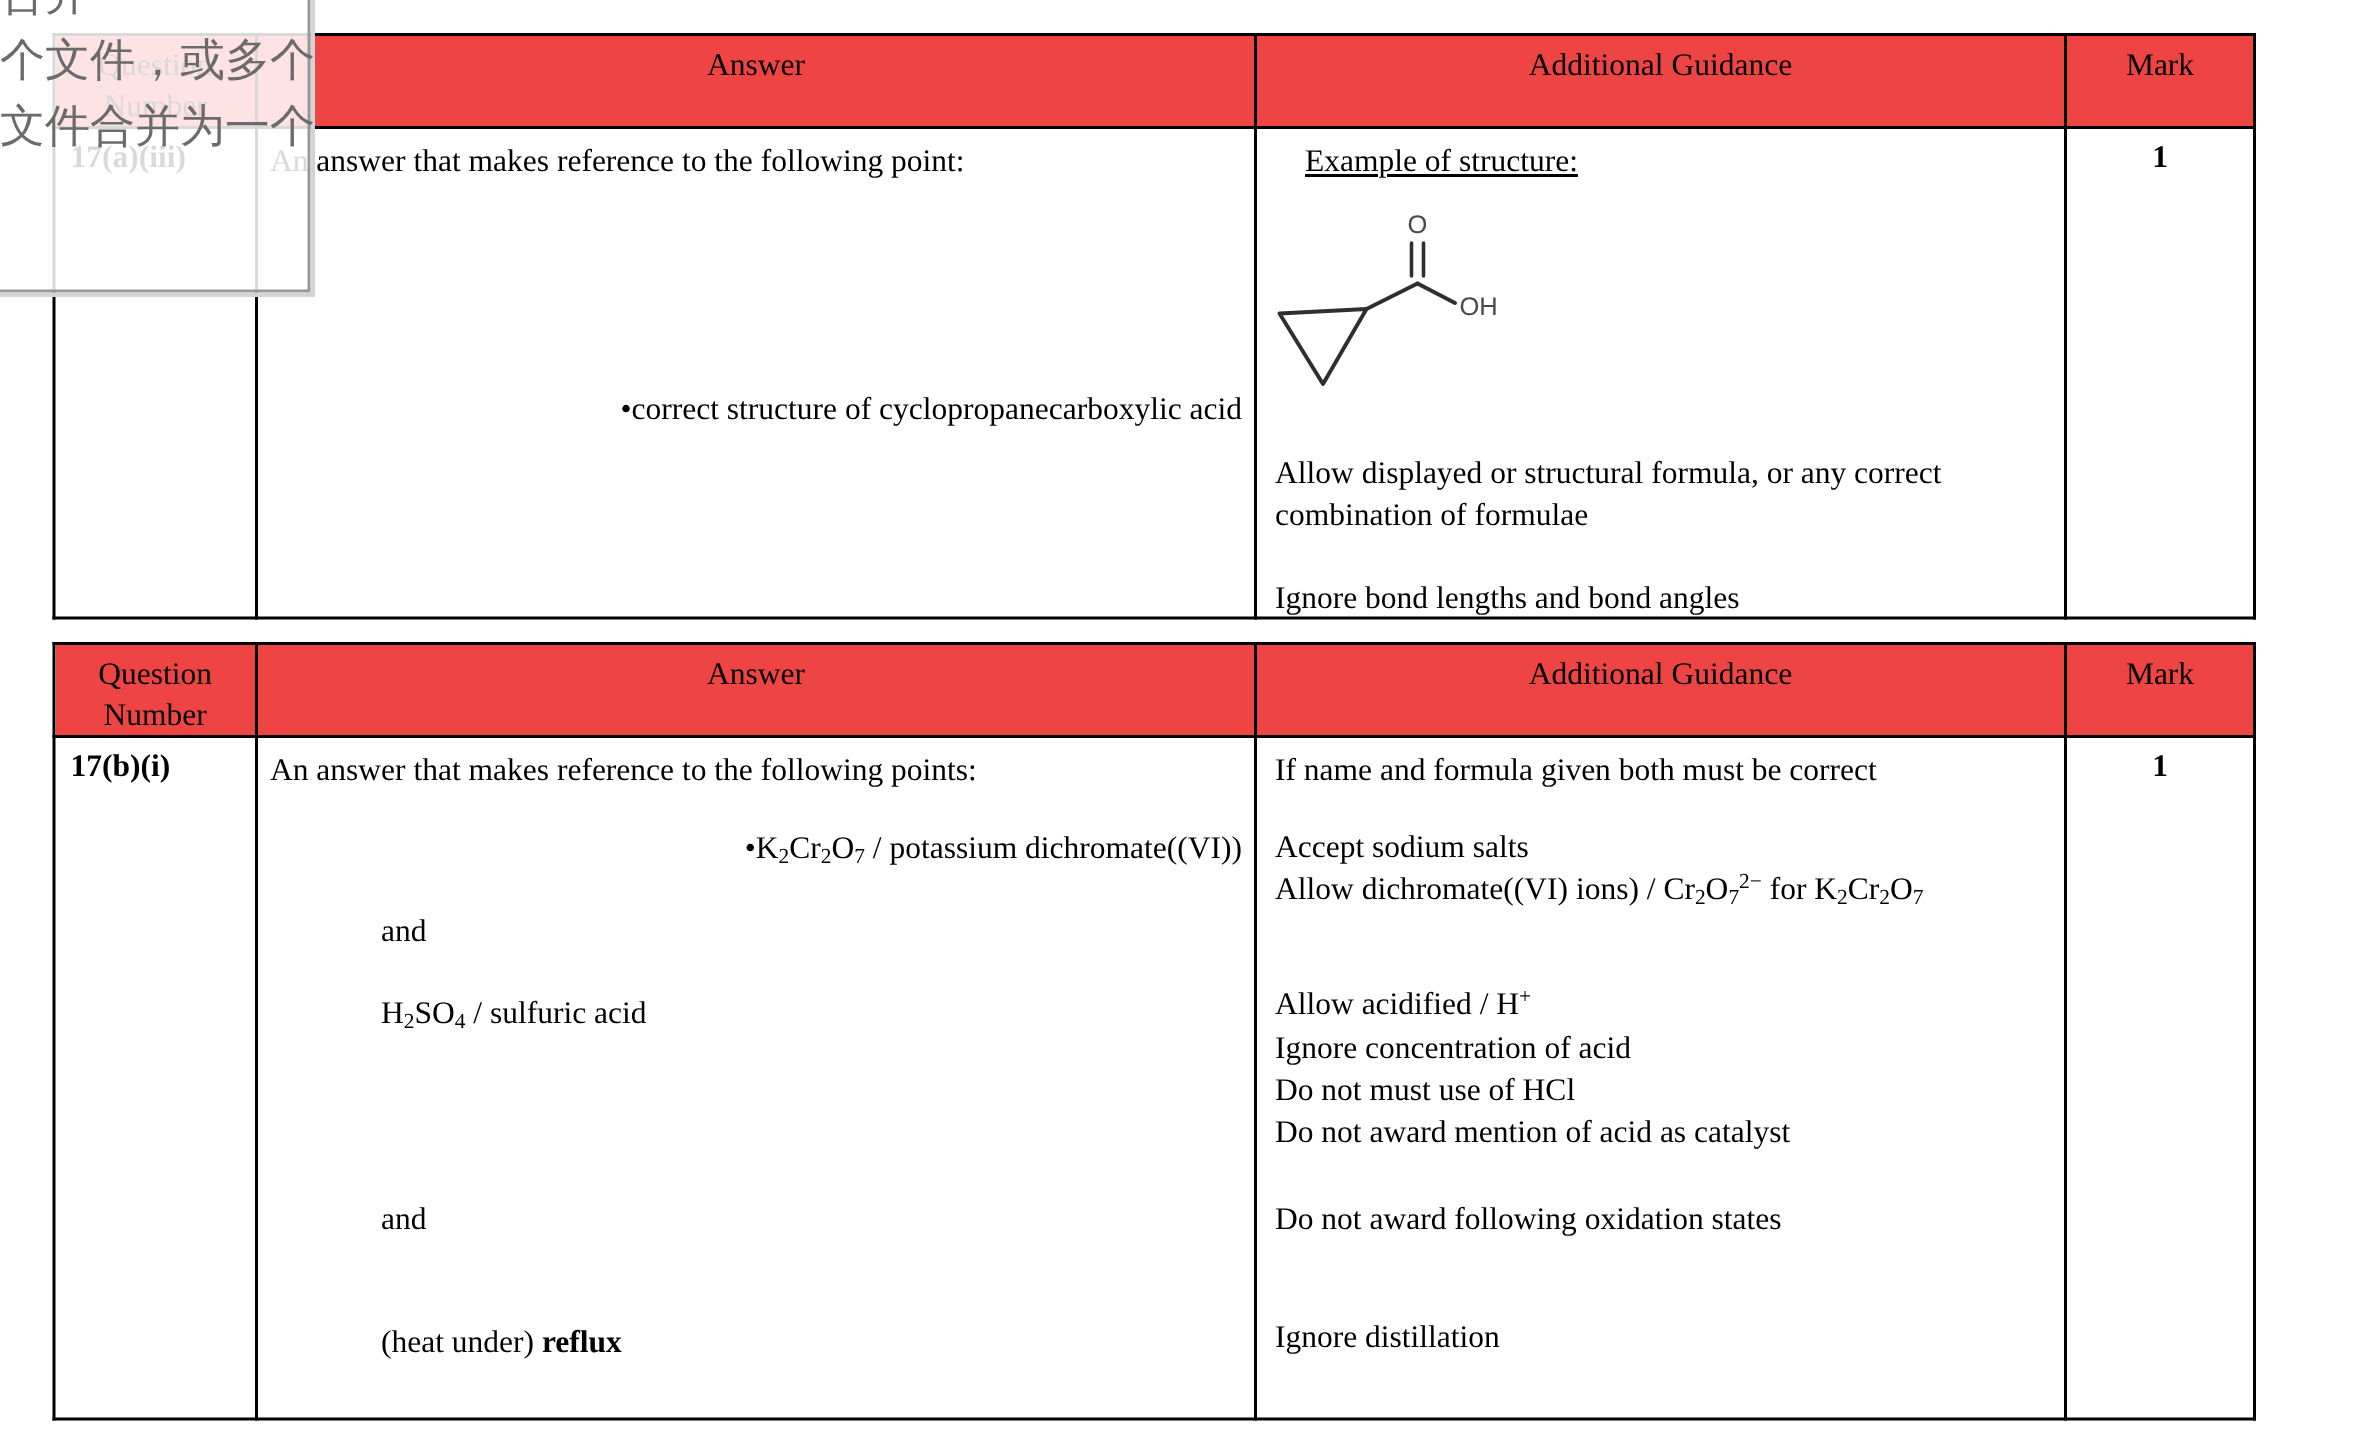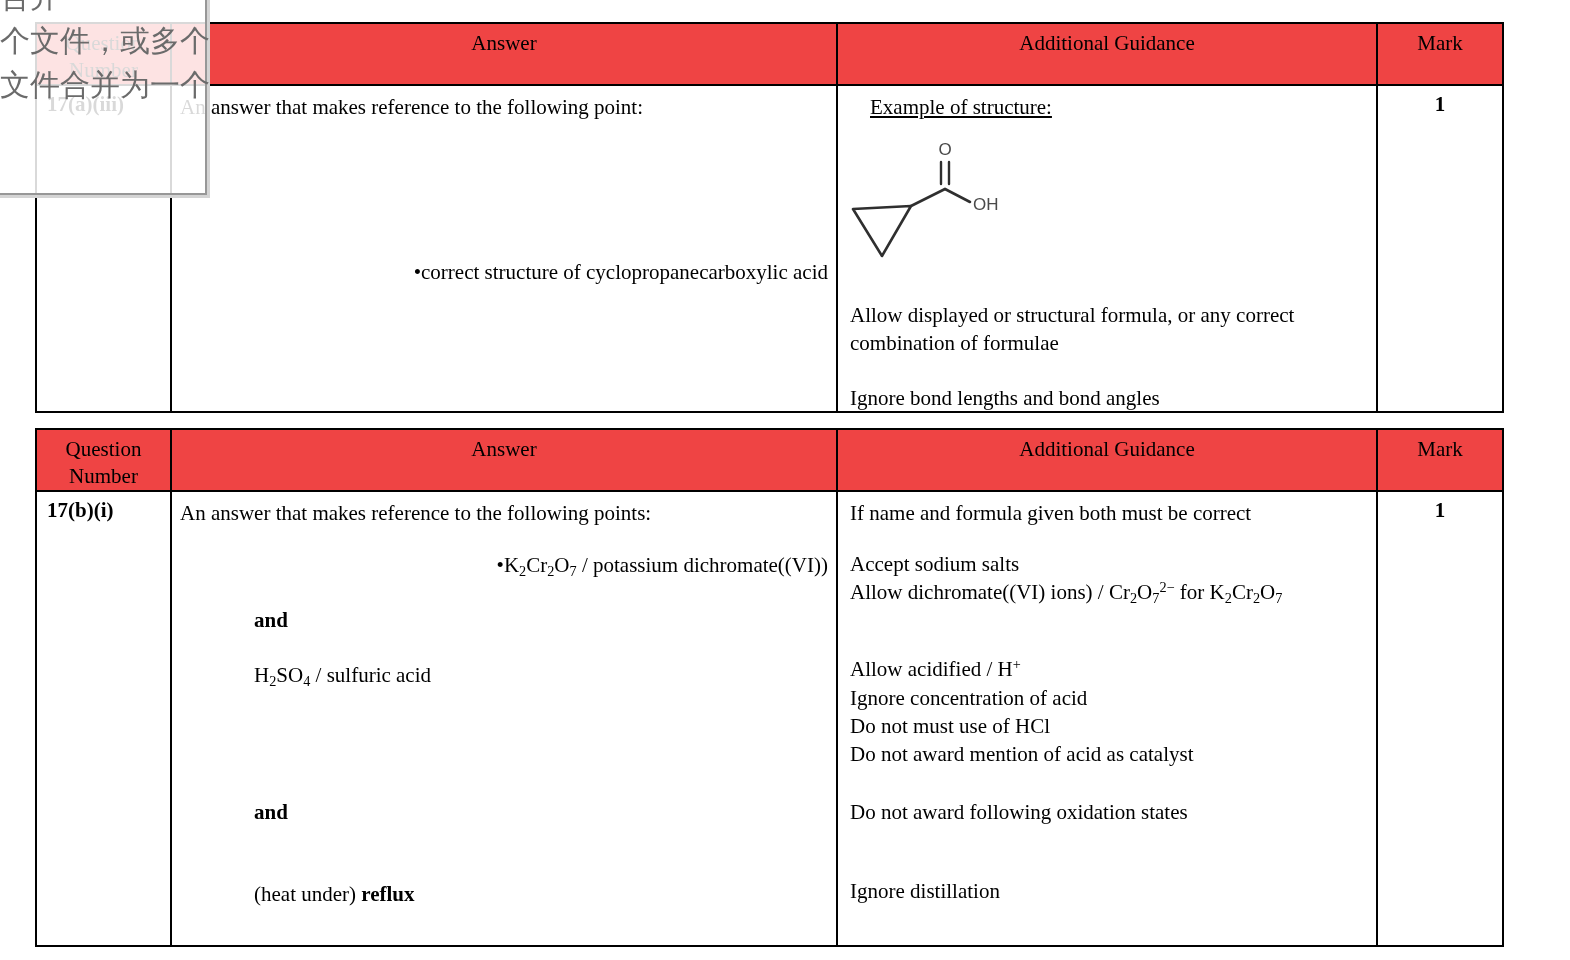--- a/index.html
+++ b/index.html
@@ -46,21 +46,21 @@
   .col-ag { width: 540px; }
   .col-mk { width: 126px; }
 
   .blk { position: absolute; left: 12px; right: 10px; line-height: 28px; }
   .ans-intro { left: 8px; }
   .qn-text { position: absolute; left: 10px; top: 6px; font-weight: bold; }
   .mark-val { position: absolute; left: 0; right: 0; top: 6px; text-align: center; font-weight: bold; }
   .bullet-row { position: absolute; left: 56px; right: 8px; line-height: 28px; text-align: right; }
   .bullet-glyph { display: inline-block; width: 34px; }
   .indented { position: absolute; left: 82px; right: 8px; line-height: 28px; }
-  .bold { font-weight: bold; }
+  .bold { font-weight: normal; }
   .underlined { text-decoration: underline; margin-left: 20px; }
 
   sub { font-size: 68%; vertical-align: -0.25em; line-height: 0; }
   sup { font-size: 68%; vertical-align: 0.5em; line-height: 0; }
 
   .structure-svg { position: absolute; left: 8px; top: 52px; }
   .structure-svg * { stroke-linecap: round; stroke-linejoin: round; }
   .chem-label {
     font-family: "Liberation Sans", "DejaVu Sans", sans-serif;
     font-size: 17px; fill: #4a4a4a; stroke: none;

